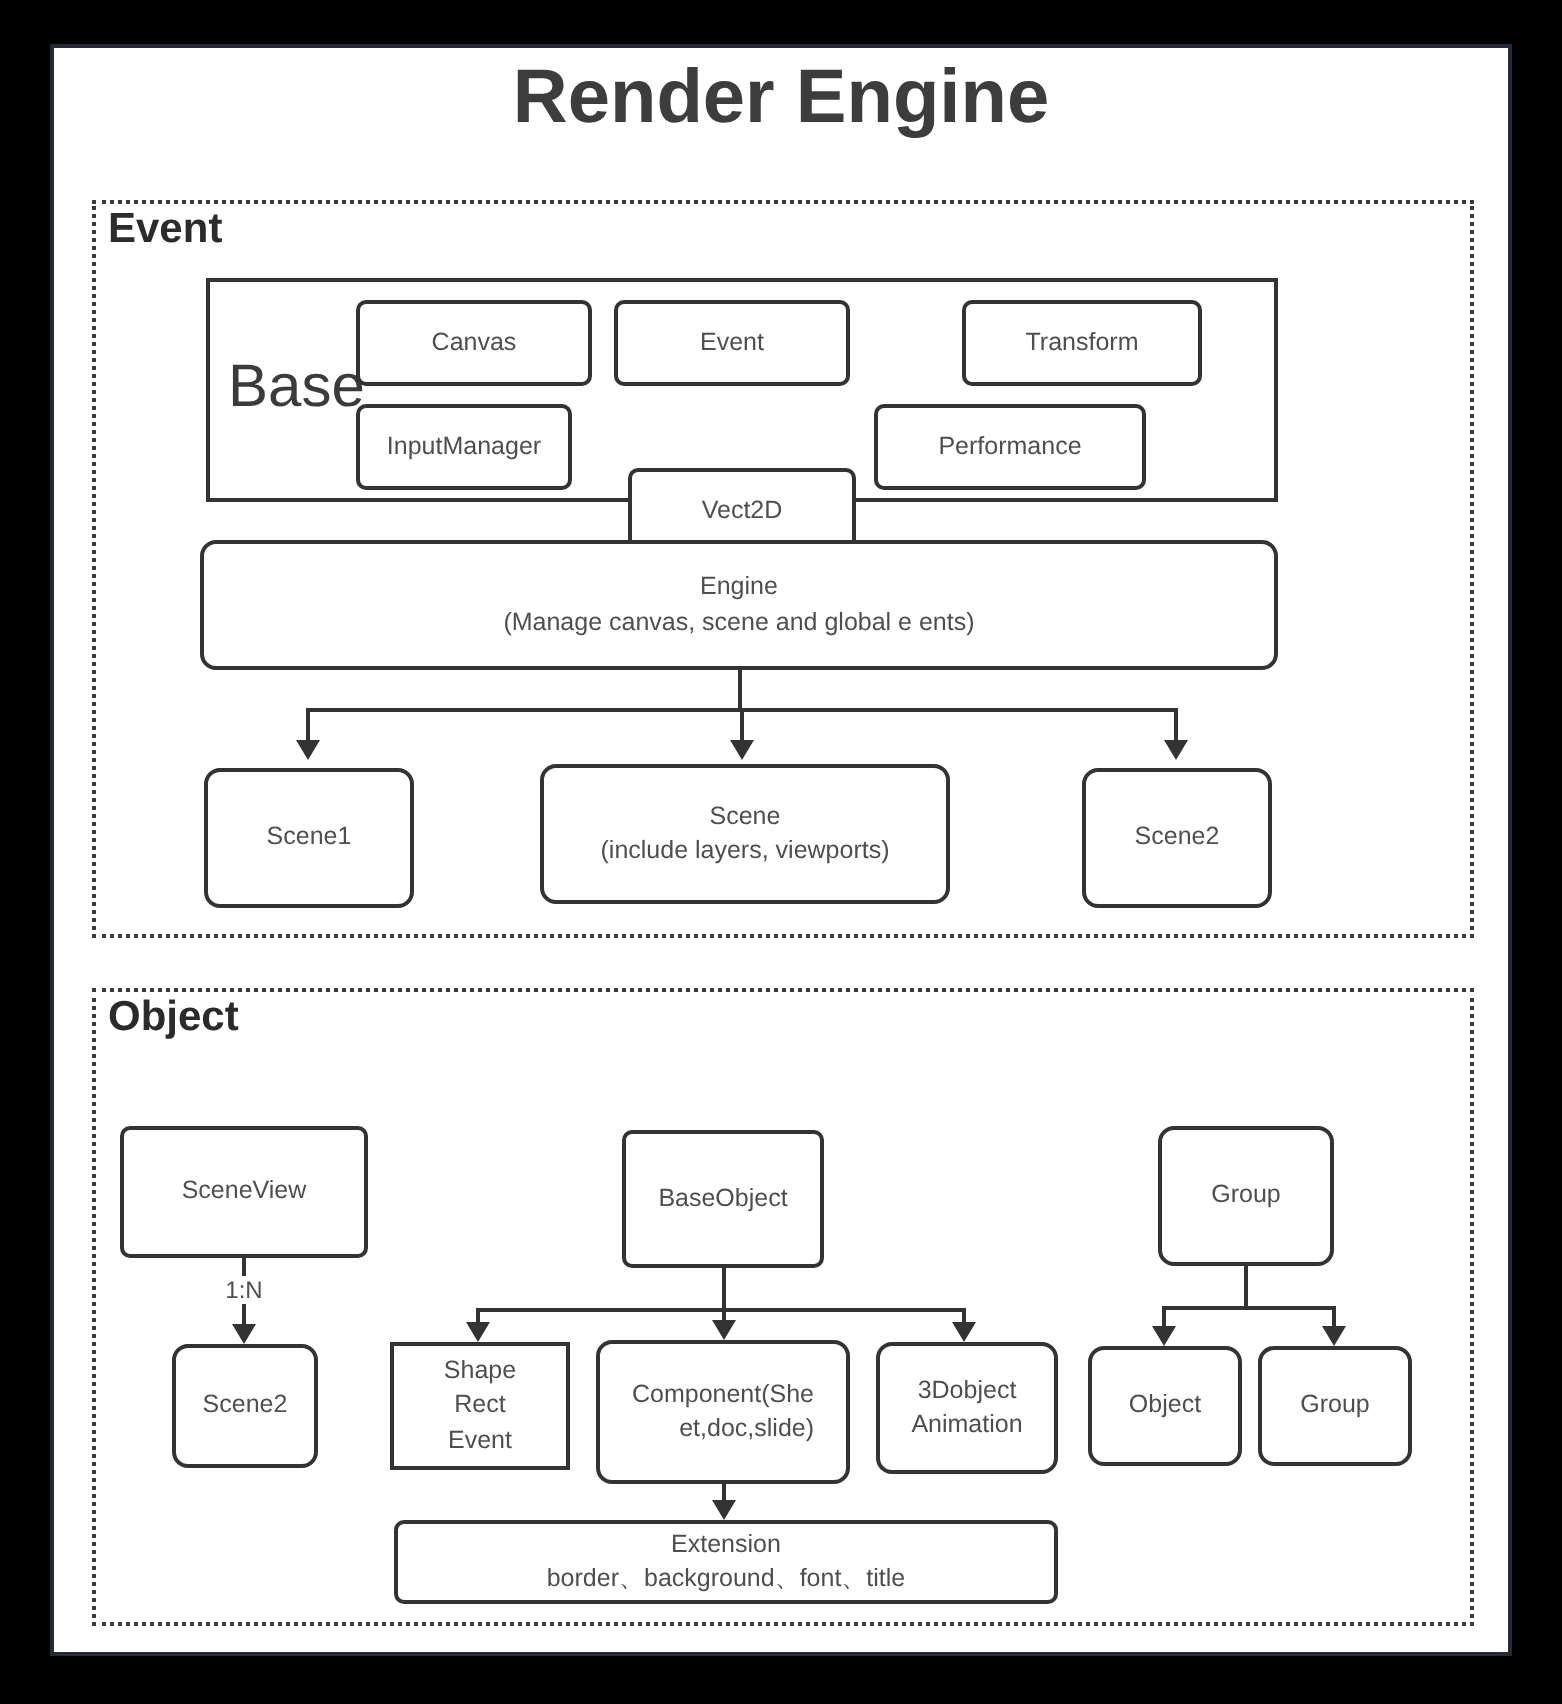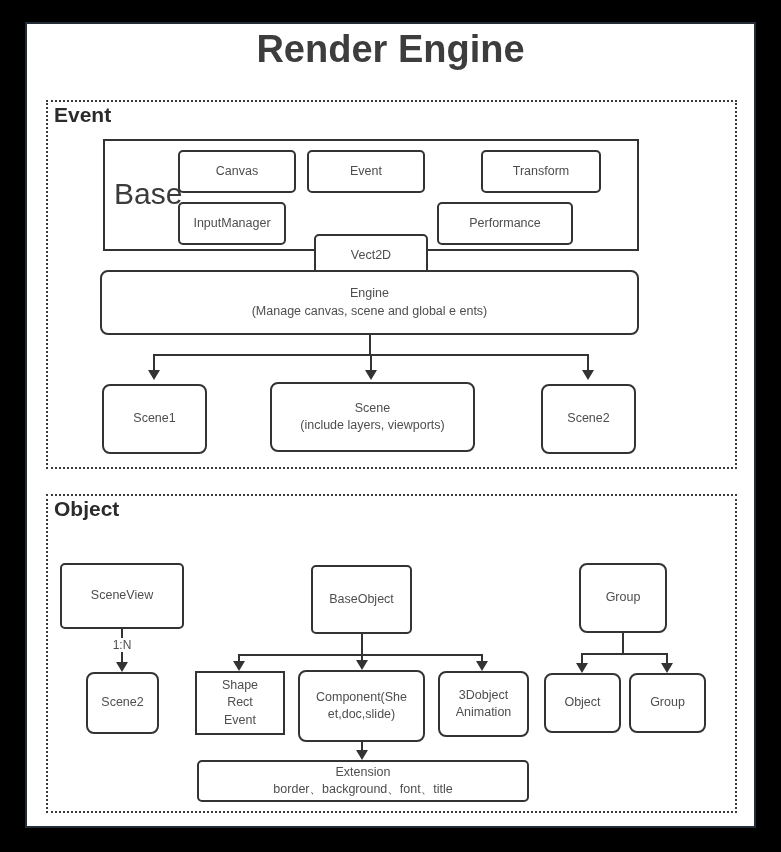--- a/index.html
+++ b/index.html
@@ -107,21 +107,21 @@
   <div class="vline" style="left:211px; top:630px; height:7px;"></div>
   <div class="arrow" style="left:206px; top:637px;"></div>
   <div class="vline" style="left:334px; top:630px; height:7px;"></div>
   <div class="arrow" style="left:329px; top:636px;"></div>
   <div class="vline" style="left:454px; top:630px; height:7px;"></div>
   <div class="arrow" style="left:449px; top:637px;"></div>
 
   <div class="node" style="left:168px; top:647px; width:90px; height:64px;">Shape
 Rect
 Event</div>
-  <div class="node r8" style="left:271px; top:646px; width:127px; height:72px;">Component(She
+  <div class="node r8" style="left:271px; top:646px; width:127px; height:72px;text-align:right;">Component(She
 et,doc,slide)</div>
   <div class="node r8" style="left:411px; top:647px; width:91px; height:66px;text-align:center;">3Dobject
 Animation</div>
 
   <div class="vline" style="left:595px; top:609px; height:20px;"></div>
   <div class="hline" style="left:555px; top:629px; width:86px;"></div>
   <div class="vline" style="left:554px; top:629px; height:10px;"></div>
   <div class="arrow" style="left:549px; top:639px;"></div>
   <div class="vline" style="left:639px; top:629px; height:10px;"></div>
   <div class="arrow" style="left:634px; top:639px;"></div>

